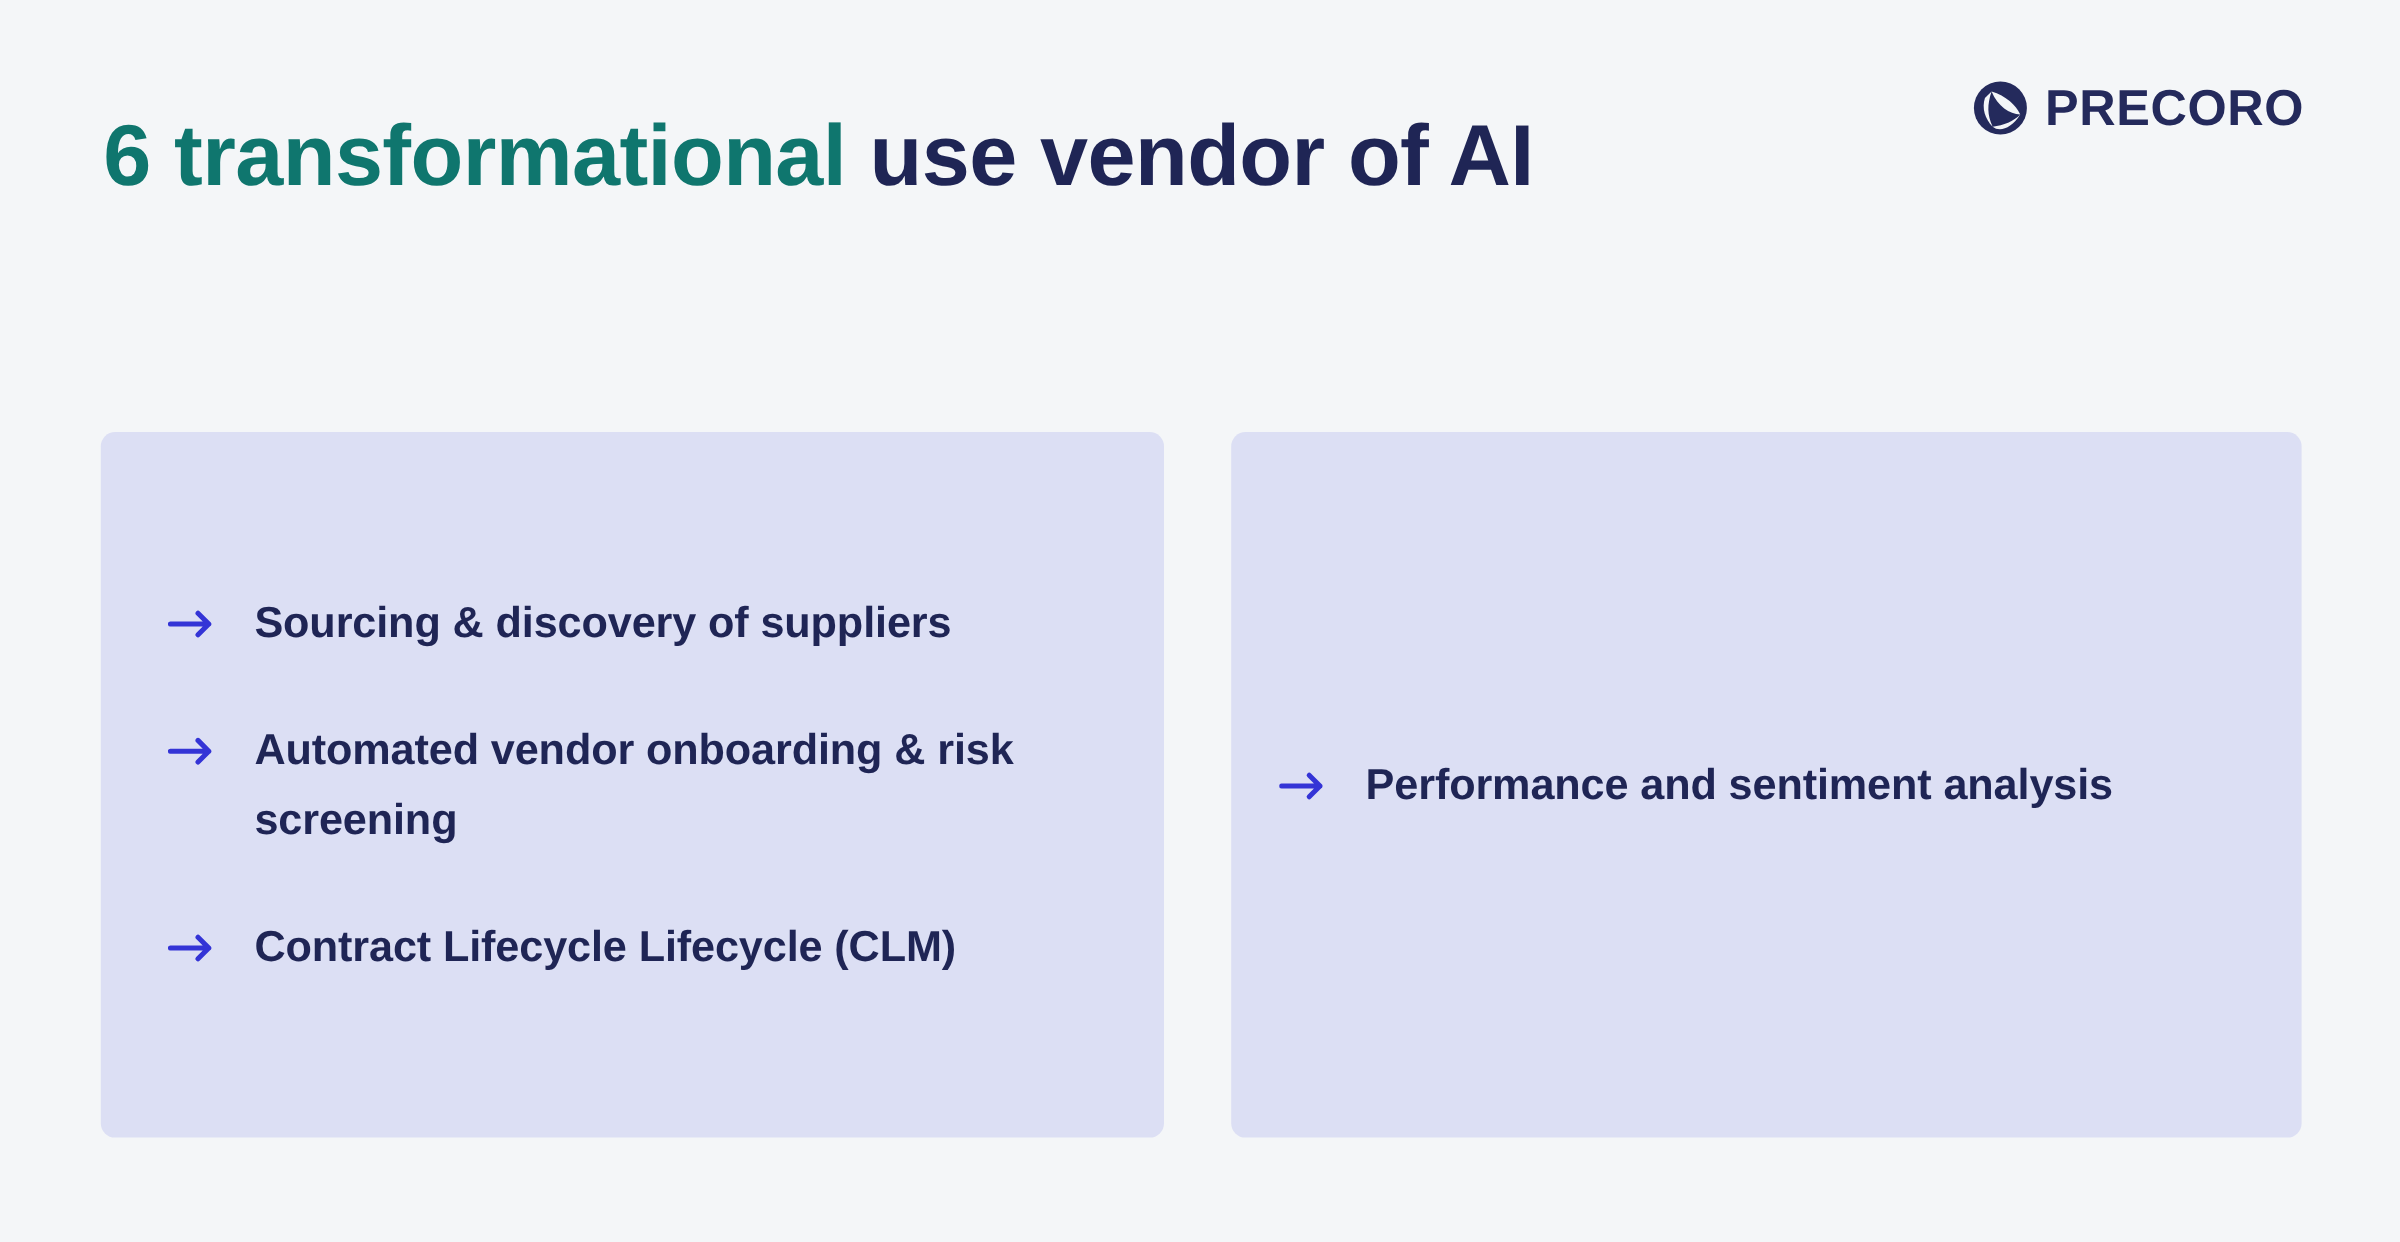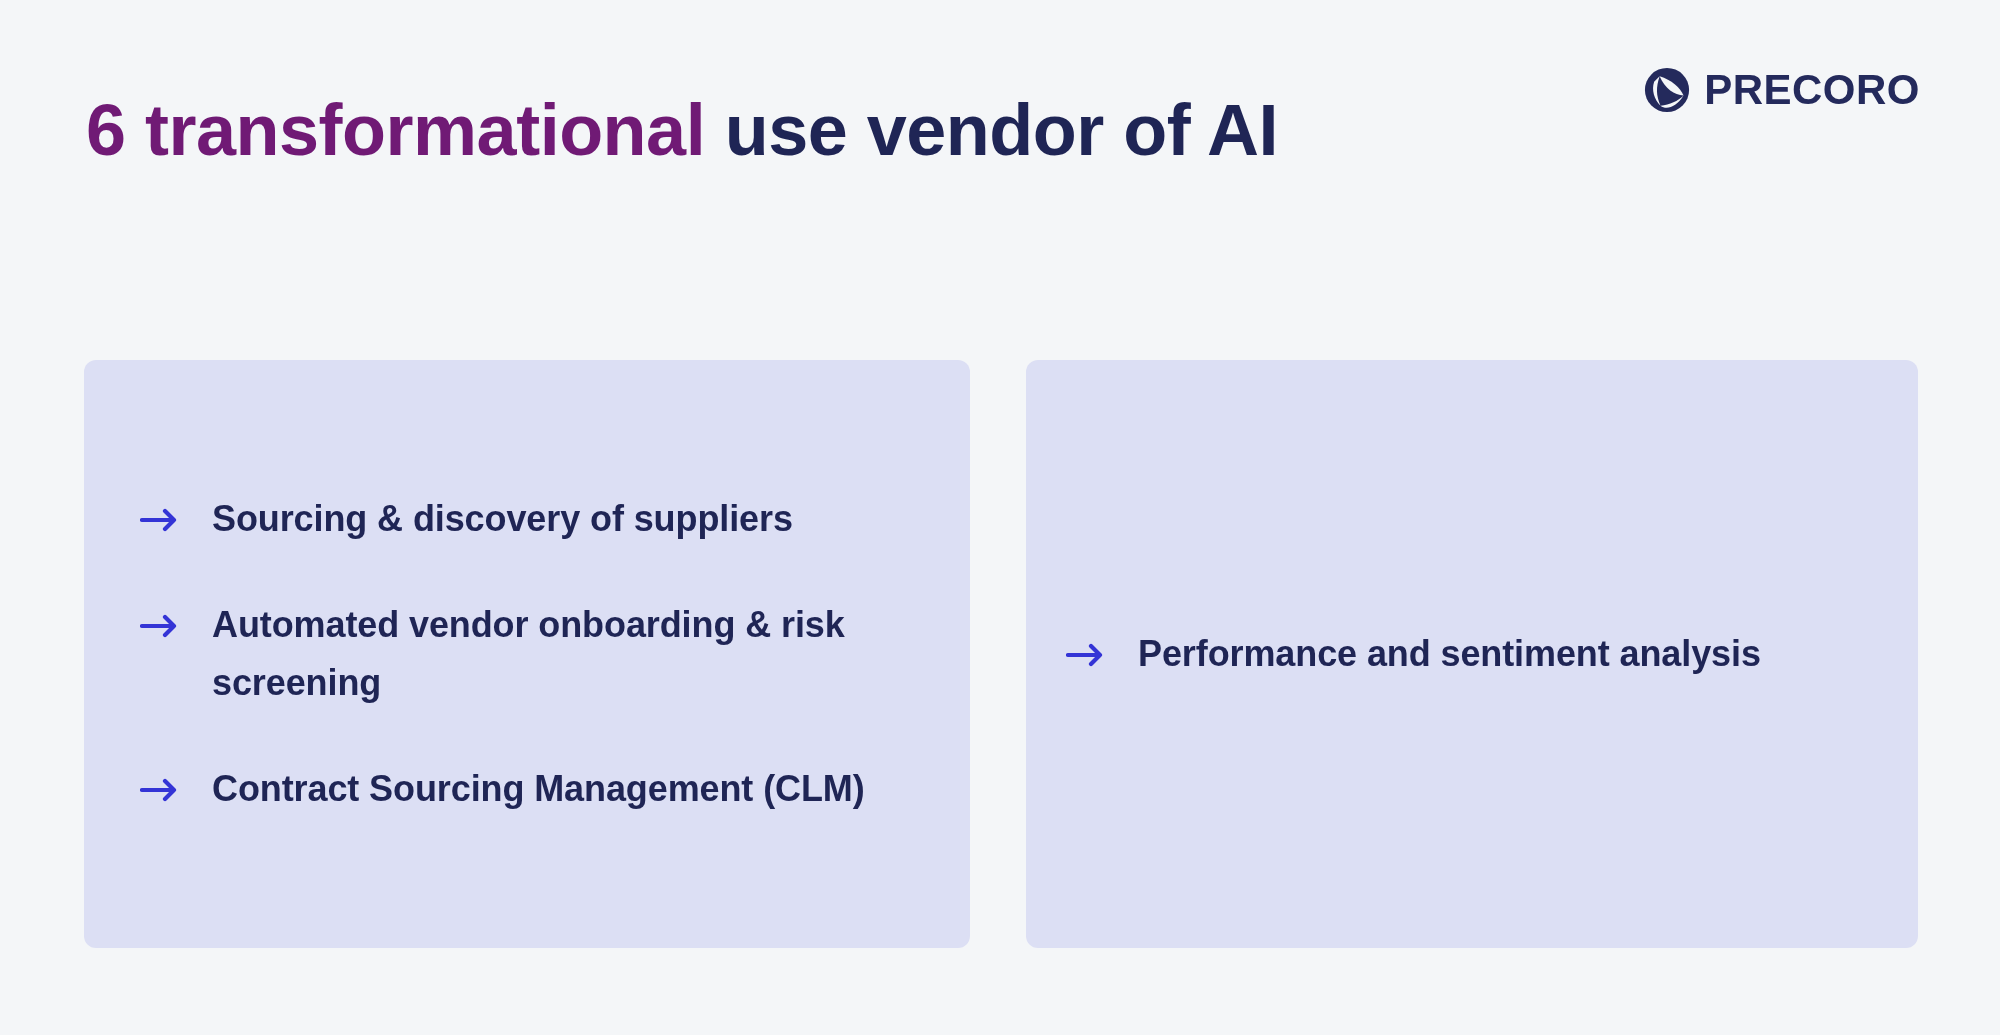--- a/index.html
+++ b/index.html
@@ -38,21 +38,21 @@
     top: 82px;
     width: 1440px;
     margin: 0;
     font-size: 72px;
     line-height: 96px;
     font-weight: 700;
     letter-spacing: -0.5px;
     color: #1f2555;
   }
   .title .accent {
-    color: #701a75;
+    color: #0f766e;
     text-align: center;
   }
   .title .line {
     display: block;
   }
 
   
   .logo {
     position: absolute;
     right: 80px;
@@ -171,21 +171,21 @@
           </svg>
         </span>
         <span class="bullet-text">Automated vendor onboarding &amp; risk screening</span>
       </div>
       <div class="bullet">
         <span class="bullet-arrow">
           <svg width="42" height="24" viewBox="0 0 42 24" aria-hidden="true">
             <path d="M2 12 H34 M25 3 L34 12 L25 21" fill="none" stroke="#3434d6" stroke-width="4.2" stroke-linecap="round" stroke-linejoin="round"></path>
           </svg>
         </span>
-        <span class="bullet-text">Contract Sourcing Management (CLM)</span>
+        <span class="bullet-text">Contract Lifecycle Lifecycle (CLM)</span>
       </div>
     </div>
 
     <div class="card card-right">
       <div class="bullet">
         <span class="bullet-arrow">
           <svg width="42" height="24" viewBox="0 0 42 24" aria-hidden="true">
             <path d="M2 12 H34 M25 3 L34 12 L25 21" fill="none" stroke="#3434d6" stroke-width="4.2" stroke-linecap="round" stroke-linejoin="round"></path>
           </svg>
         </span>

